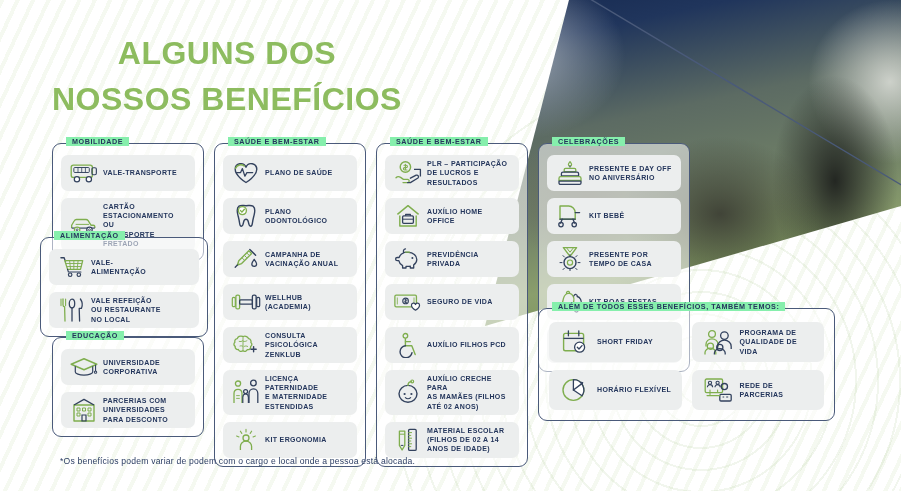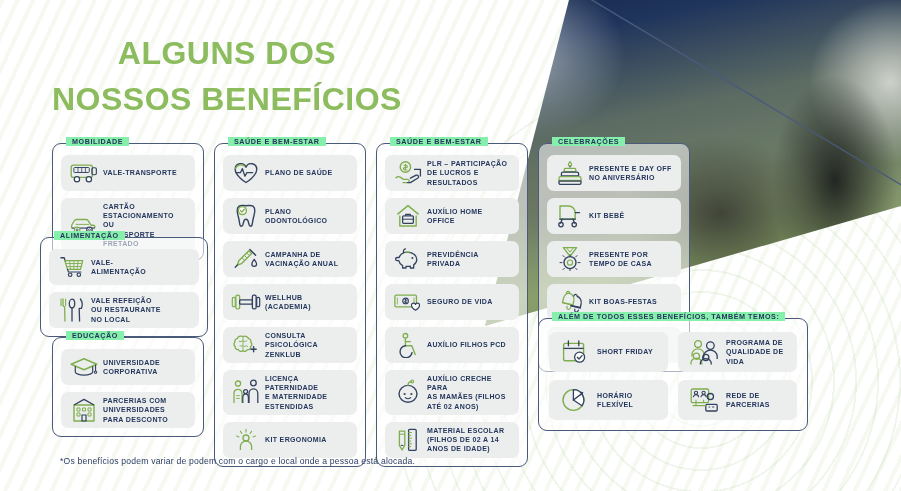--- a/index.html
+++ b/index.html
@@ -491,21 +491,21 @@
             <ellipse cx="11.6" cy="11.4" rx="5" ry="3.2" transform="rotate(-18 11.6 11.4)" fill="none" stroke="#a9cd80" stroke-width="1"></ellipse>
             <ellipse cx="20.4" cy="12.6" rx="8.4" ry="6.2" transform="rotate(-18 20.4 12.6)" fill="none" stroke="#33425e" stroke-width="1.4"></ellipse>
             <ellipse cx="20.4" cy="12.6" rx="5" ry="3.2" transform="rotate(-18 20.4 12.6)" fill="none" stroke="#33425e" stroke-width="1"></ellipse>
           </svg>
         </span>
         <span class="pill-label">PRESENTE CASAMENTO</span>
       </div>
     </div>
   </div>
 
-  <div class="group" style="left:538px;top:318px;width:270px;">
+  <div class="group" style="left:538px;top:308px;width:297px;">
     <div class="group-legend">ALÉM DE TODOS ESSES BENEFÍCIOS, TAMBÉM TEMOS:</div>
     <div class="group-inner grid2">
       <div class="pill">
         <span class="pill-icon">
           <svg width="28" height="26" viewBox="0 0 28 26" fill="none">
             <rect x="2.6" y="4.4" width="20" height="17.4" rx="1.8" stroke="#7fae4e" stroke-width="1.4"></rect>
             <path d="M2.6 9.4h20" stroke="#33425e" stroke-width="1.3"></path>
             <path d="M7.4 1.8v5M17.8 1.8v5" stroke="#33425e" stroke-width="1.3" stroke-linecap="round"></path>
             <circle cx="18.6" cy="18.2" r="5" fill="#fff" stroke="#33425e" stroke-width="1.3"></circle>
             <path d="M16.3 18.2l1.7 1.8 3-3.4" stroke="#33425e" stroke-width="1.3" stroke-linecap="round" stroke-linejoin="round"></path>

